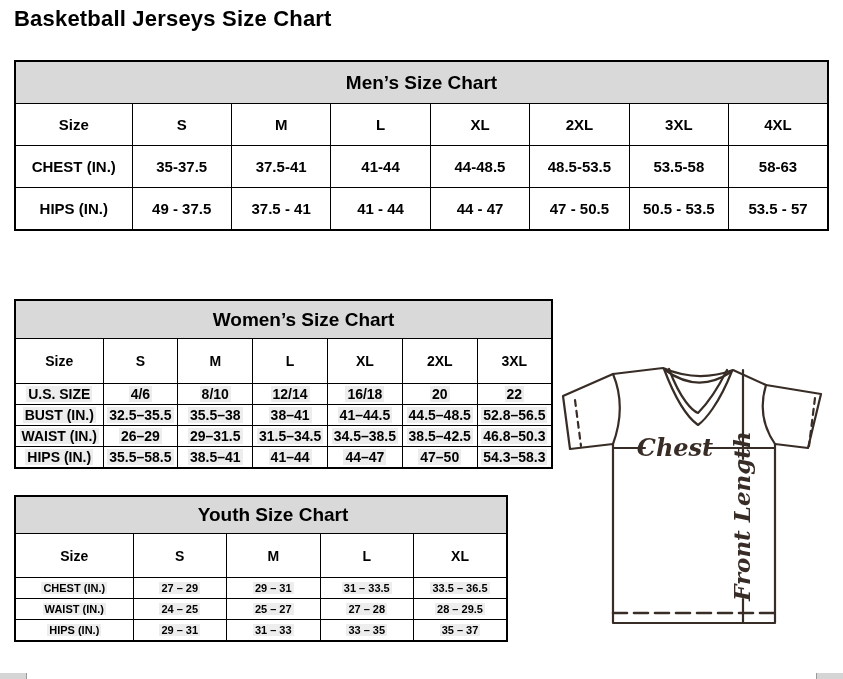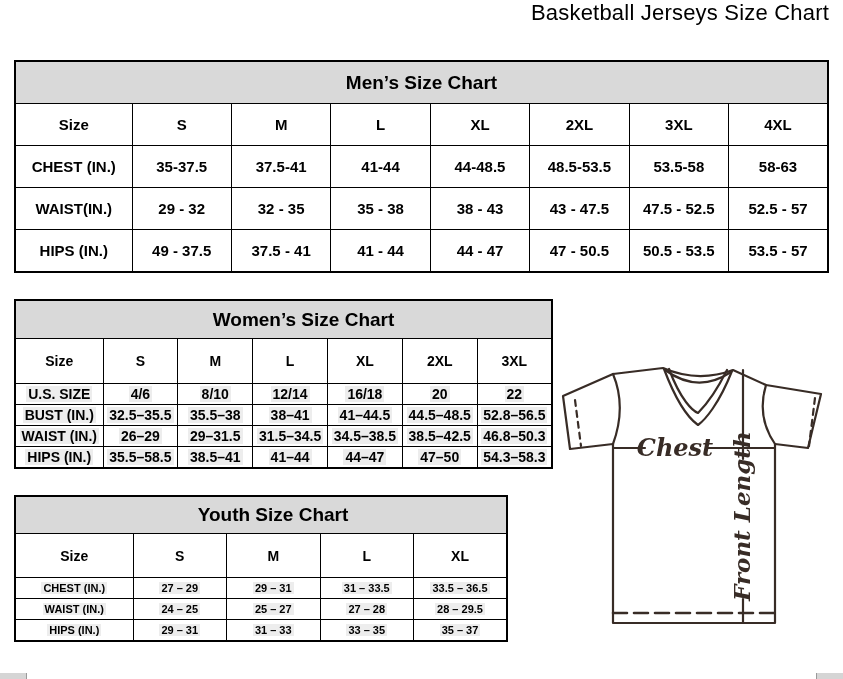--- a/index.html
+++ b/index.html
@@ -1,21 +1,21 @@
 <!DOCTYPE html>
 <html><head>
 <meta charset="utf-8">
 <style>
   html,body{margin:0;padding:0;background:#ffffff;}
   #page{position:relative;width:843px;height:679px;background:#ffffff;overflow:hidden;
         font-family:"Liberation Sans",sans-serif;color:#000;}
 
   
-  #title{position:absolute;left:14px;top:0;width:815px;text-align:right;
-         font-size:22px;font-weight:normal;letter-spacing:.2px;}
+  #title{position:absolute;left:14px;top:6px;width:815px;text-align:left;
+         font-size:22px;font-weight:bold;letter-spacing:.2px;}
 
   
   table.size{position:absolute;border-collapse:collapse;table-layout:fixed;
              border:2px solid #000;background:#fff;}
   table.size th,table.size td{border:1px solid #000;text-align:center;vertical-align:middle;
              font-weight:bold;padding:0;}
   th.band{background:#d9d9d9;font-size:19px;}
 
   
   #men{left:14px;top:60px;width:815px;}
@@ -83,30 +83,20 @@
         <td>CHEST (IN.)</td>
         <td>35-37.5</td>
         <td>37.5-41</td>
         <td>41-44</td>
         <td>44-48.5</td>
         <td>48.5-53.5</td>
         <td>53.5-58</td>
         <td>58-63</td>
       </tr>
       <tr>
-        <td>WAIST(IN.)</td>
-        <td>29 - 32</td>
-        <td>32 - 35</td>
-        <td>35 - 38</td>
-        <td>38 - 43</td>
-        <td>43 - 47.5</td>
-        <td>47.5 - 52.5</td>
-        <td>52.5 - 57</td>
-      </tr>
-      <tr>
         <td>HIPS (IN.)</td>
         <td>49 - 37.5</td>
         <td>37.5 - 41</td>
         <td>41 - 44</td>
         <td>44 - 47</td>
         <td>47 - 50.5</td>
         <td>50.5 - 53.5</td>
         <td>53.5 - 57</td>
       </tr>
     </tbody>

